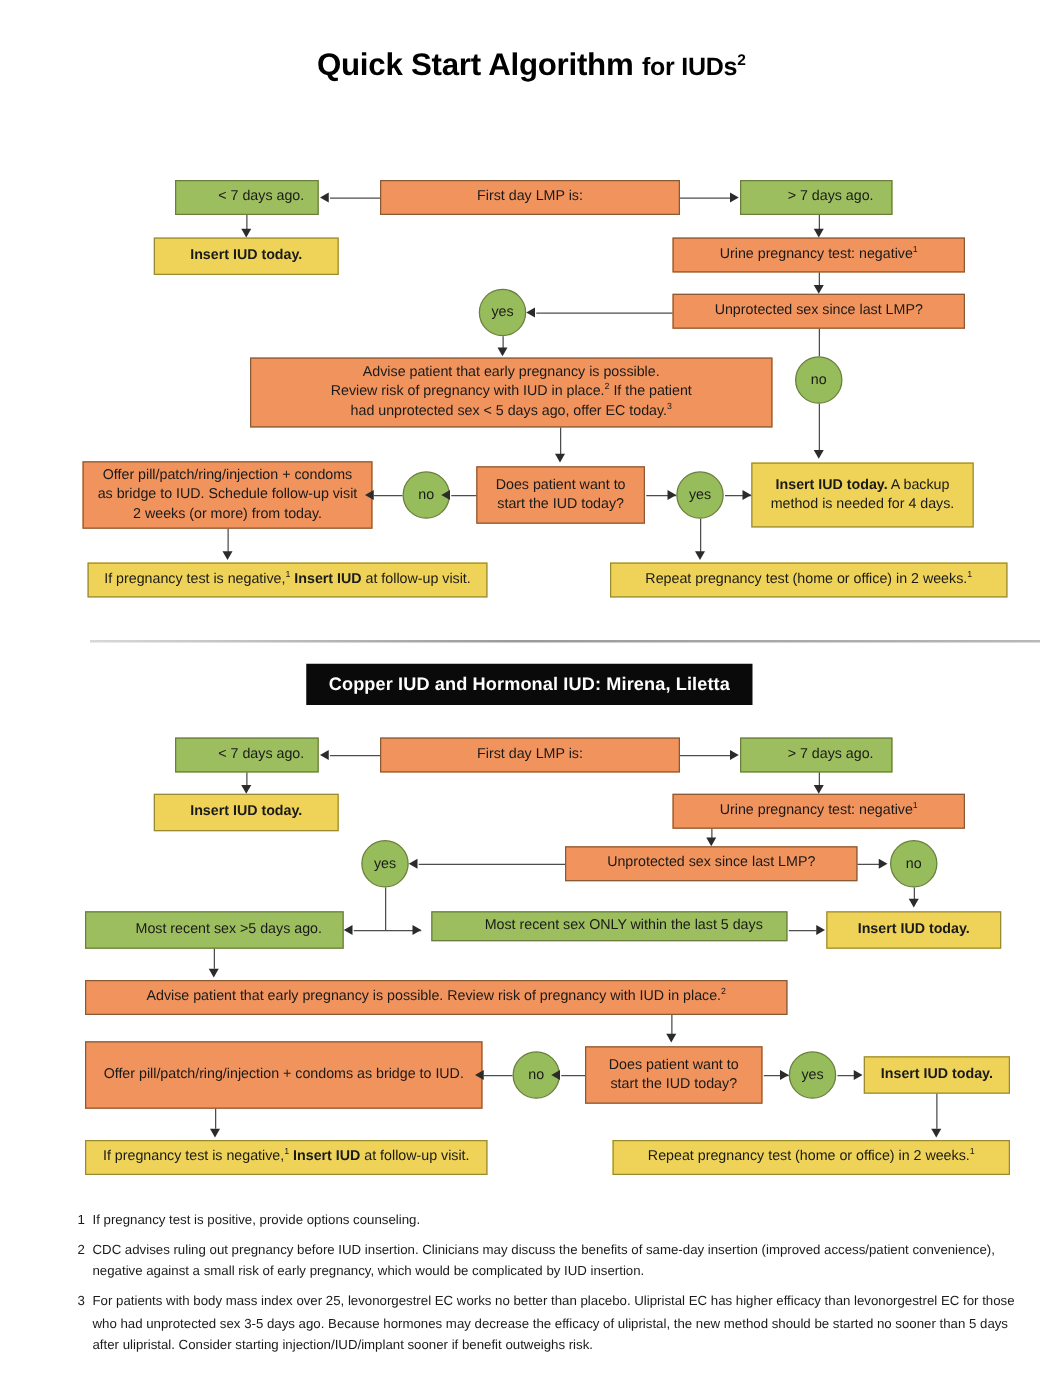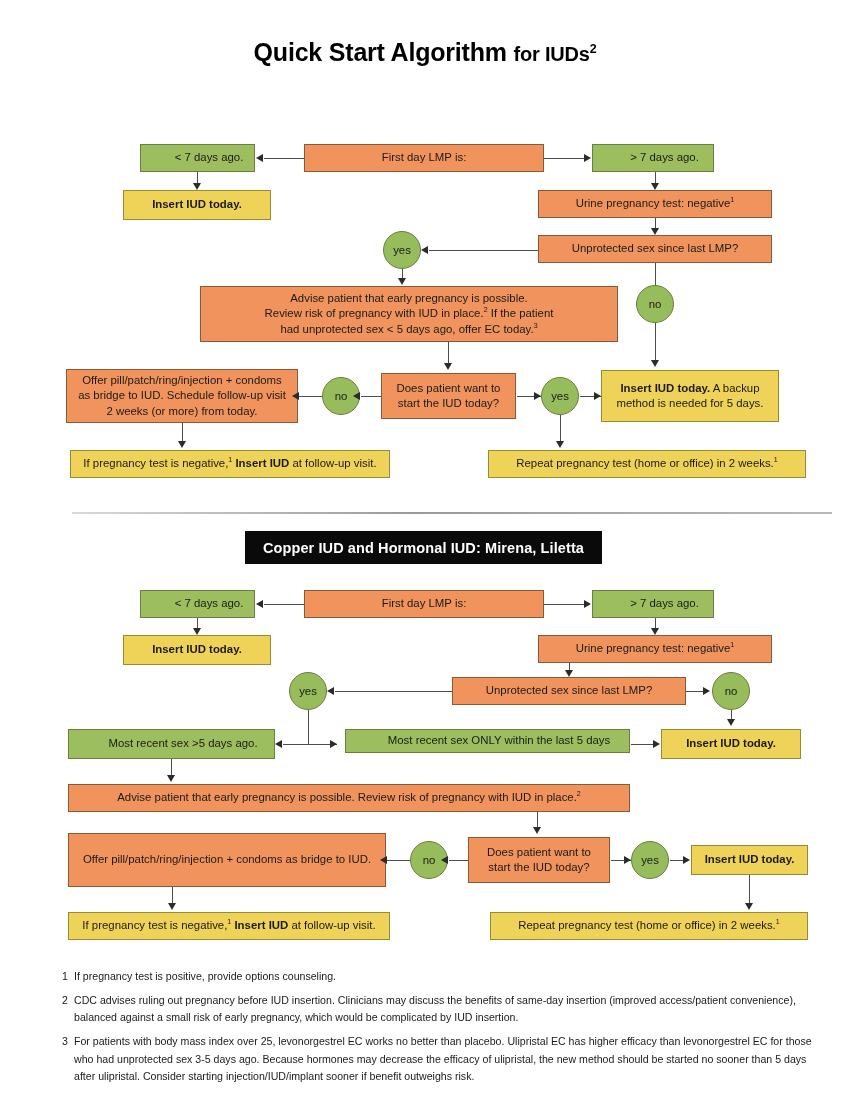--- a/index.html
+++ b/index.html
@@ -185,21 +185,21 @@
 
   <div class="node orange" style="left:381px; top:373px; width:135px; height:46px; flex-direction:column; justify-content:center;">
     <div>Does patient want to</div>
     <div>start the IUD today?</div>
   </div>
 
   <div class="ellipse" style="left:541px; top:377px; width:38px; height:38px;">yes</div>
 
   <div class="node yellow" style="left:601px; top:370px; width:178px; height:52px; flex-direction:column; justify-content:center;">
     <div><b>Insert IUD today.</b><span> A backup</span></div>
-    <div>method is needed for 5 days.</div>
+    <div>method is needed for 4 days.</div>
   </div>
 
   <div class="node yellow" style="left:70px; top:450px; width:320px; height:28px;">
     <span><span>If pregnancy test is negative,</span><span class="sup">1</span><b> Insert IUD</b><span> at follow-up visit.</span></span>
   </div>
 
   <div class="node yellow" style="left:488px; top:450px; width:318px; height:28px;">
     <span><span>Repeat pregnancy test (home or office) in 2 weeks.</span><span class="sup">1</span></span>
   </div>
 
@@ -360,21 +360,21 @@
   <div class="conn v" style="left:749px; top:875px; height:28px;"></div>
   <div class="arrow down" style="left:745px; top:903px;"></div>
 
   <div class="footnotes">
     <div class="fn">
       <div class="fn-num">1</div>
       <div class="fn-txt">If pregnancy test is positive, provide options counseling.</div>
     </div>
     <div class="fn">
       <div class="fn-num">2</div>
-      <div class="fn-txt">CDC advises ruling out pregnancy before IUD insertion. Clinicians may discuss the benefits of same-day insertion (improved access/patient convenience), balanced against a small risk of early pregnancy, which would be complicated by IUD insertion.</div>
+      <div class="fn-txt">CDC advises ruling out pregnancy before IUD insertion. Clinicians may discuss the benefits of same-day insertion (improved access/patient convenience), negative against a small risk of early pregnancy, which would be complicated by IUD insertion.</div>
     </div>
     <div class="fn">
       <div class="fn-num">3</div>
       <div class="fn-txt">For patients with body mass index over 25, levonorgestrel EC works no better than placebo. Ulipristal EC has higher efficacy than levonorgestrel EC for those who had unprotected sex 3-5 days ago. Because hormones may decrease the efficacy of ulipristal, the new method should be started no sooner than 5 days after ulipristal. Consider starting injection/IUD/implant sooner if benefit outweighs risk.</div>
     </div>
   </div>
 
 </div>
 
 </body></html>

